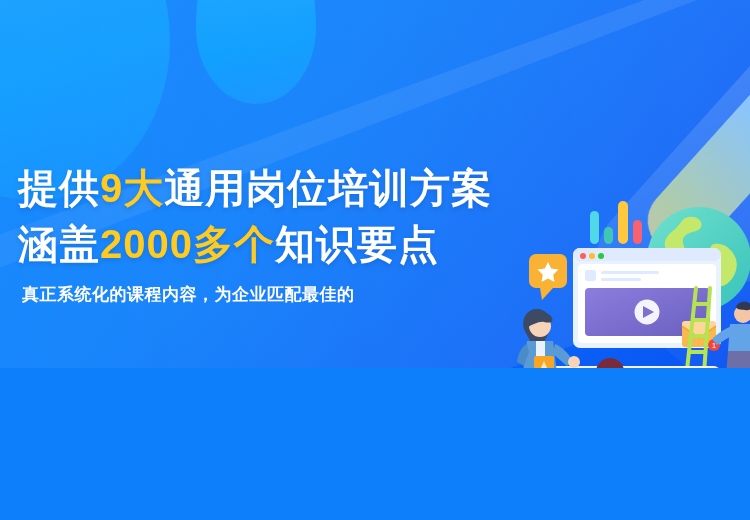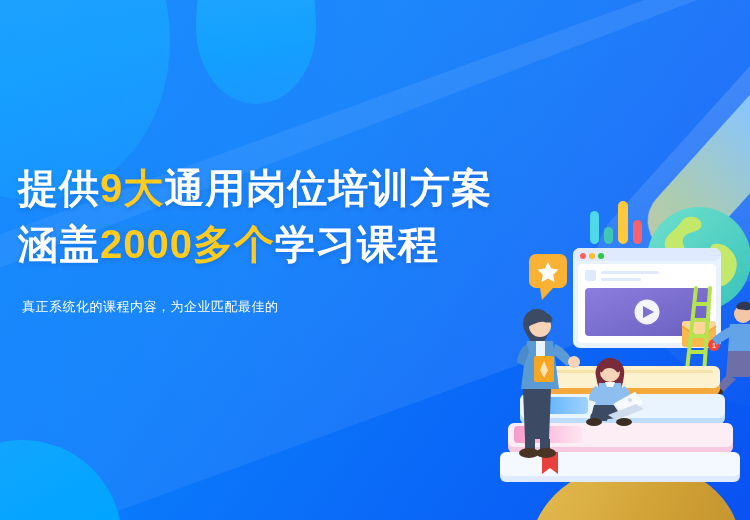--- a/index.html
+++ b/index.html
@@ -1,21 +1,21 @@
 <!DOCTYPE html>
 <html><head>
 <meta charset="utf-8">
 <style>
   html,body{margin:0;padding:0;}
   body{
     width:750px;height:520px;overflow:hidden;
     font-family:"Liberation Sans","DejaVu Sans",sans-serif;
     background:#0d7ffa;
   }
-  .banner{position:relative;width:750px;height:520px;overflow:hidden;
+  .banner{position:relative;width:750px;height:368px;overflow:hidden;
     background:linear-gradient(125deg,#0b86ff 0%,#0a7cfb 38%,#0a66f7 72%,#0a52f2 100%);}
 
   
   .bg-layer{position:absolute;inset:0;overflow:hidden;}
   .blob-tl{position:absolute;left:-120px;top:-130px;width:290px;height:330px;
     border-radius:50% 50% 46% 54%/56% 52% 48% 44%;
     background:linear-gradient(160deg,#20a3ff 0%,#079dff 60%,#0b8bff 100%);opacity:.85;}
   .blob-t2{position:absolute;left:196px;top:-96px;width:120px;height:200px;
     border-radius:50% 50% 50% 50%/62% 62% 38% 38%;
     background:linear-gradient(170deg,#1fa9ff 0%,#009cff 70%,#0b90ff 100%);opacity:.9;}
@@ -36,21 +36,21 @@
   .gold-blob{position:absolute;left:530px;top:462px;width:210px;height:150px;
     border-radius:52% 48% 50% 50%/60% 55% 45% 40%;
     background:linear-gradient(115deg,#f0c24a 0%,#dba52b 55%,#c99121 100%);opacity:.95;}
 
   
   .copy{position:absolute;left:18px;top:160px;width:560px;z-index:9;}
   .headline{font-size:40px;line-height:56px;font-weight:bold;color:#ffffff;
     letter-spacing:1px;white-space:nowrap;margin:0;
     text-shadow:0 2px 5px rgba(0,40,120,.20);}
   .hl-accent{color:#ffcb1f;}
-  .sub{margin:18px 0 0 4px;font-size:13px;line-height:34px;color:#ffffff;font-weight:normal;
+  .sub{margin:6px 0 0 4px;font-size:17px;line-height:34px;color:#ffffff;font-weight:bold;
     letter-spacing:.5px;}
   .sub div{white-space:nowrap;}
 
   
   .art{position:absolute;left:500px;top:196px;width:250px;height:324px;z-index:6;}
   .art svg{display:block;}
 </style>
 </head>
 <body>
 
@@ -62,21 +62,21 @@
     <div class="diag-band"></div>
     <div class="diag-band2"></div>
     <div class="streak2"></div>
     <div class="streak"></div>
     <div class="circle-bl"></div>
     <div class="gold-blob"></div>
   </div>
 
   <div class="copy">
     <h1 class="headline"><span>提供</span><span class="hl-accent" style="color: rgb(255, 203, 31);">9大</span><span>通用岗位培训方案</span></h1>
-    <h1 class="headline"><span>涵盖</span><span class="hl-accent" style="color: rgb(255, 203, 31);">2000多个</span><span>学习课程</span></h1>
+    <h1 class="headline"><span>涵盖</span><span class="hl-accent" style="color: rgb(255, 203, 31);">2000多个</span><span>知识要点</span></h1>
     <div class="sub">
       <div>真正系统化的课程内容，为企业匹配最佳的</div>
     </div>
   </div>
 
   <div class="art">
     <svg width="250" height="324" viewBox="0 0 250 324" xmlns="http://www.w3.org/2000/svg">
       <defs>
         <linearGradient id="gScreen" x1="0" y1="0" x2="1" y2="1">
           <stop offset="0" stop-color="#8b7ddd"></stop>

